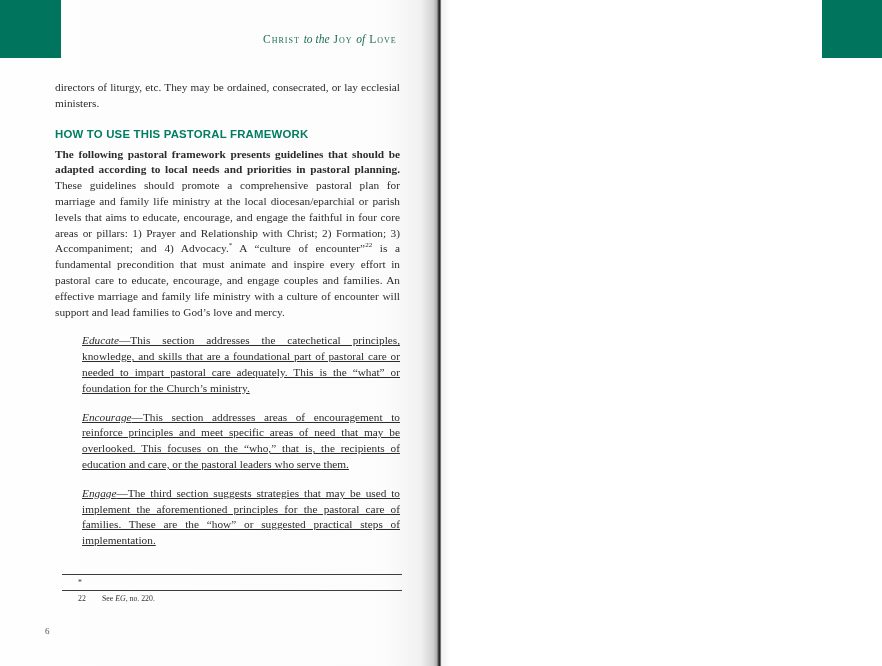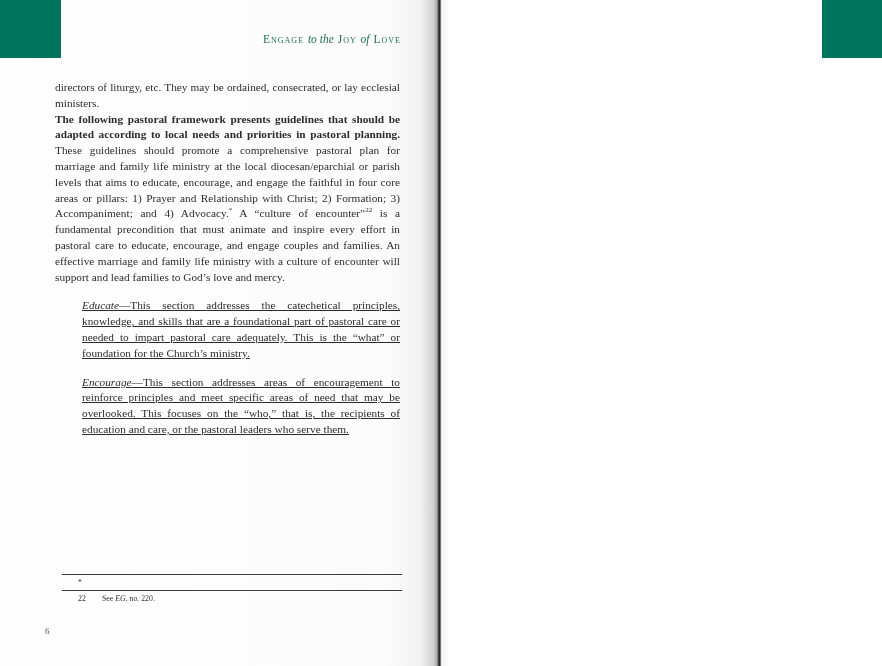--- a/index.html
+++ b/index.html
@@ -52,37 +52,39 @@
 </style>
 </head>
 <body>
 
 <div class="book">
 
   <div class="page-left">
     <div class="corner-left" style="background: rgb(0, 116, 92);"></div>
 
     <div class="runhead" style="color: rgb(31, 110, 88);">
-      <span class="sc">Engage</span>
+      <span class="sc">Christ</span>
       <span class="it">to the</span>
       <span class="sc">Joy</span>
       <span class="it">of</span>
       <span class="sc">Love</span>
     </div>
 
     <div class="textblock-left">
       <p>directors of liturgy, etc. They may be ordained, consecrated, or lay ecclesial ministers.</p>
 
+      <div class="sans-heading" style="color: rgb(0, 125, 98);">HOW TO USE THIS PASTORAL FRAMEWORK</div>
 
       <p><span class="lead-bold">The following pastoral framework presents guidelines that should be adapted according to local needs and priorities in pastoral planning.</span><span> These guidelines should promote a comprehensive pastoral plan for marriage and family life ministry at the local diocesan/eparchial or parish levels that aims to educate, encourage, and engage the faithful in four core areas or pillars: 1) Prayer and Relationship with Christ; 2) Formation; 3) Accompaniment; and 4) Advocacy.</span><sup>*</sup><span> A “culture of encounter”</span><sup>22</sup><span> is a fundamental precondition that must animate and inspire every effort in pastoral care to educate, encourage, and engage couples and families. An effective marriage and family life ministry with a culture of encounter will support and lead families to God’s love and mercy.</span></p>
 
       <p class="hang"><span class="lead-italic">Educate</span><span>—This section addresses the catechetical principles, knowledge, and skills that are a foundational part of pastoral care or needed to impart pastoral care adequately. This is the “what” or foundation for the Church’s ministry.</span></p>
 
       <p class="hang"><span class="lead-italic">Encourage</span><span>—This section addresses areas of encouragement to reinforce principles and meet specific areas of need that may be overlooked. This focuses on the “who,” that is, the recipients of education and care, or the pastoral leaders who serve them.</span></p>
 
+      <p class="hang"><span class="lead-italic">Engage</span><span>—The third section suggests strategies that may be used to implement the aforementioned principles for the pastoral care of families. These are the “how” or suggested practical steps of implementation.</span></p>
     </div>
 
     <div class="footnotes footnotes-left">
       <div class="fn-rule"></div>
       <div class="fn">
         <span class="fn-marker">*</span>
       </div>
       <div class="fn-rule"></div>
       <div class="fn">
         <span class="fn-marker">22</span>

